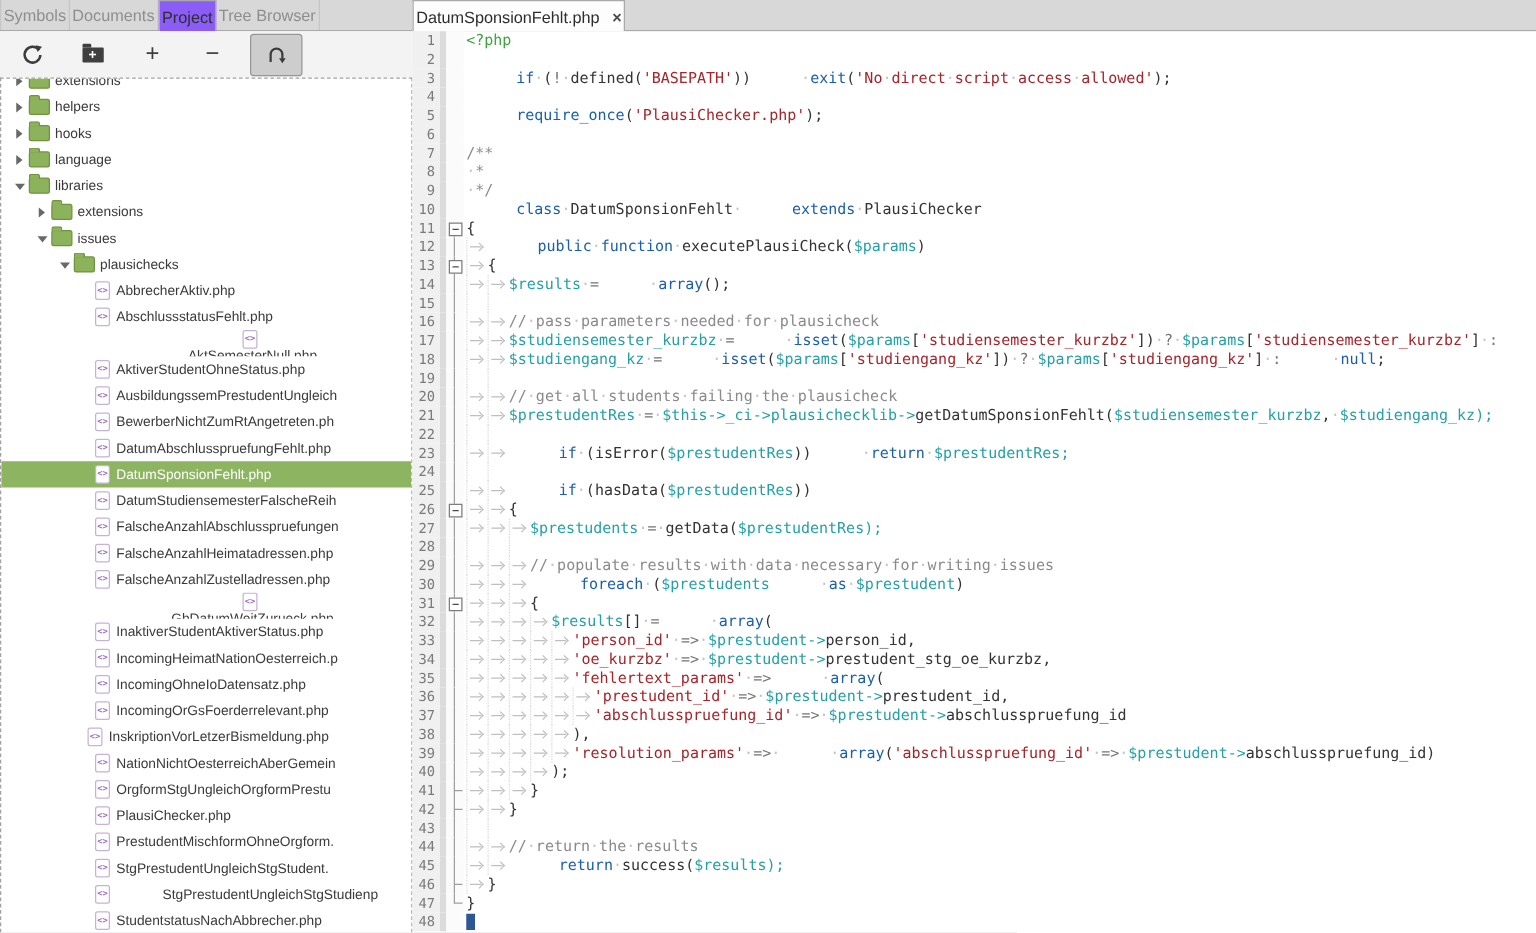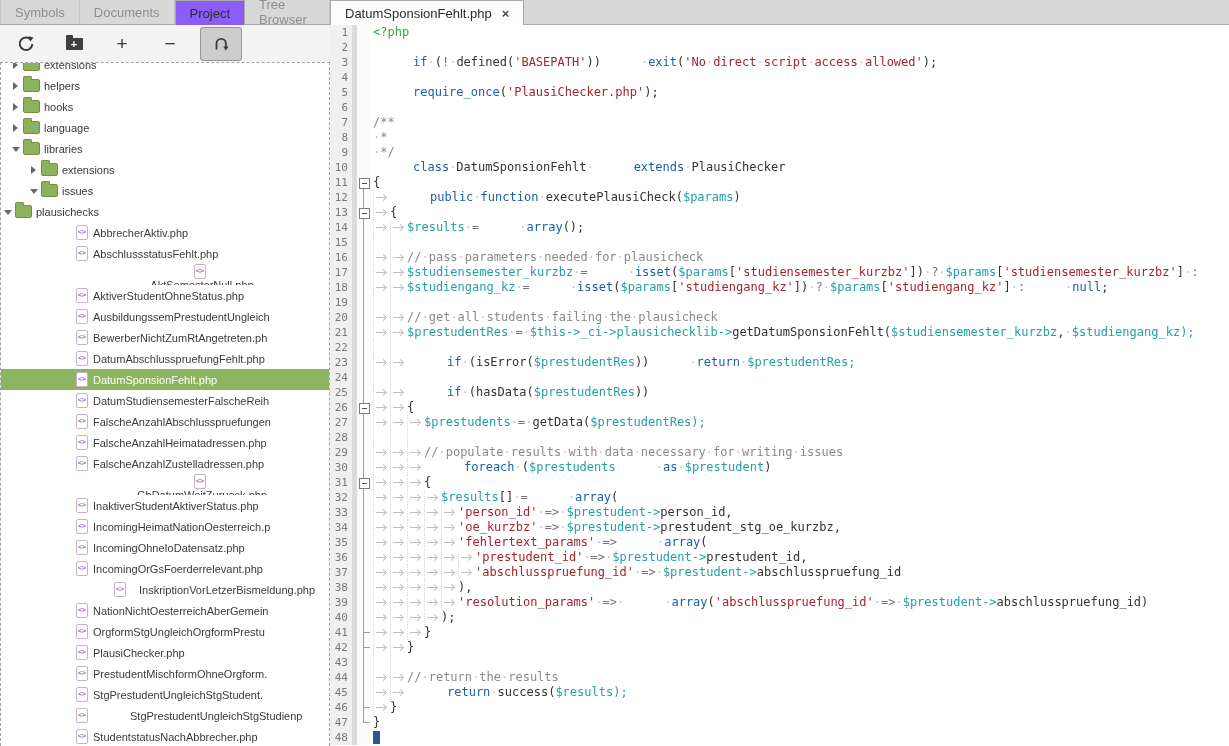--- a/index.html
+++ b/index.html
@@ -5,21 +5,21 @@
   * { margin:0; padding:0; box-sizing:border-box; }
   html,body { width:1229px; height:746px; overflow:hidden; }
   body { font-family:"Liberation Sans", sans-serif; background:#d6d6d6; position:relative; }
 
   .app { position:absolute; inset:0; display:flex; flex-direction:column; }
 
   
   .topbar { display:flex; height:25px; flex:none; }
   .side-tabs { width:330px; flex:none; background:#d8d8d8; border-bottom:1px solid #a9a9a9; display:flex; }
   .editor-tabs { flex:1; background:#d8d8d8; border-bottom:1px solid #a9a9a9; display:flex; }
-  .tab { padding:0 14px; font-size:13px; color:#8e8e8e; display:flex; align-items:center; border-right:1px solid #c6c6c6; cursor:default; }
+  .tab { padding:0 2px; font-size:13px; color:#8e8e8e; display:flex; align-items:center; border-right:1px solid #c6c6c6; cursor:default; }
   .tab.first { border-left:1px solid #c6c6c6; }
   .tab.active { background:#8b5cf6; color:#2d2d2d; border:1px solid #a9a9a9; border-bottom:none; margin-bottom:-1px; }
   .editor-tabs .tab.active { background:#fdfdfd; }
   .close-x { margin-left:10px; font-weight:bold; font-size:13px; color:#4a4a4a; line-height:1; }
 
   
   .main { display:flex; flex:1; min-height:0; }
   .sidebar { width:330px; flex:none; background:#f3f3f3; display:flex; flex-direction:column; }
 
   
@@ -166,21 +166,21 @@
             <span class="fold-ic"></span>
             <span>extensions</span>
           </div>
           <div class="trow" style="padding-left: 26px;">
             <span class="exp">
               <span class="tri-o"></span>
             </span>
             <span class="fold-ic"></span>
             <span>issues</span>
           </div>
-          <div class="trow" style="">
+          <div class="trow" style="padding-left: 44px;">
             <span class="exp">
               <span class="tri-o"></span>
             </span>
             <span class="fold-ic"></span>
             <span>plausichecks</span>
           </div>
           <div class="trow" style="padding-left: 74px;">
             <span class="file-ic"></span>
             <span>AbbrecherAktiv.php</span>
           </div>
@@ -241,21 +241,21 @@
             <span>IncomingHeimatNationOesterreich.p</span>
           </div>
           <div class="trow" style="padding-left: 74px;">
             <span class="file-ic"></span>
             <span>IncomingOhneIoDatensatz.php</span>
           </div>
           <div class="trow" style="padding-left: 74px;">
             <span class="file-ic"></span>
             <span>IncomingOrGsFoerderrelevant.php</span>
           </div>
-          <div class="trow" style="padding-left: 112px; gap: 8px;">
+          <div class="trow" style="padding-left: 68px;">
             <span class="file-ic"></span>
             <span>InskriptionVorLetzerBismeldung.php</span>
           </div>
           <div class="trow" style="padding-left: 74px;">
             <span class="file-ic"></span>
             <span>NationNichtOesterreichAberGemein</span>
           </div>
           <div class="trow" style="padding-left: 74px;">
             <span class="file-ic"></span>
             <span>OrgformStgUngleichOrgformPrestu</span>

